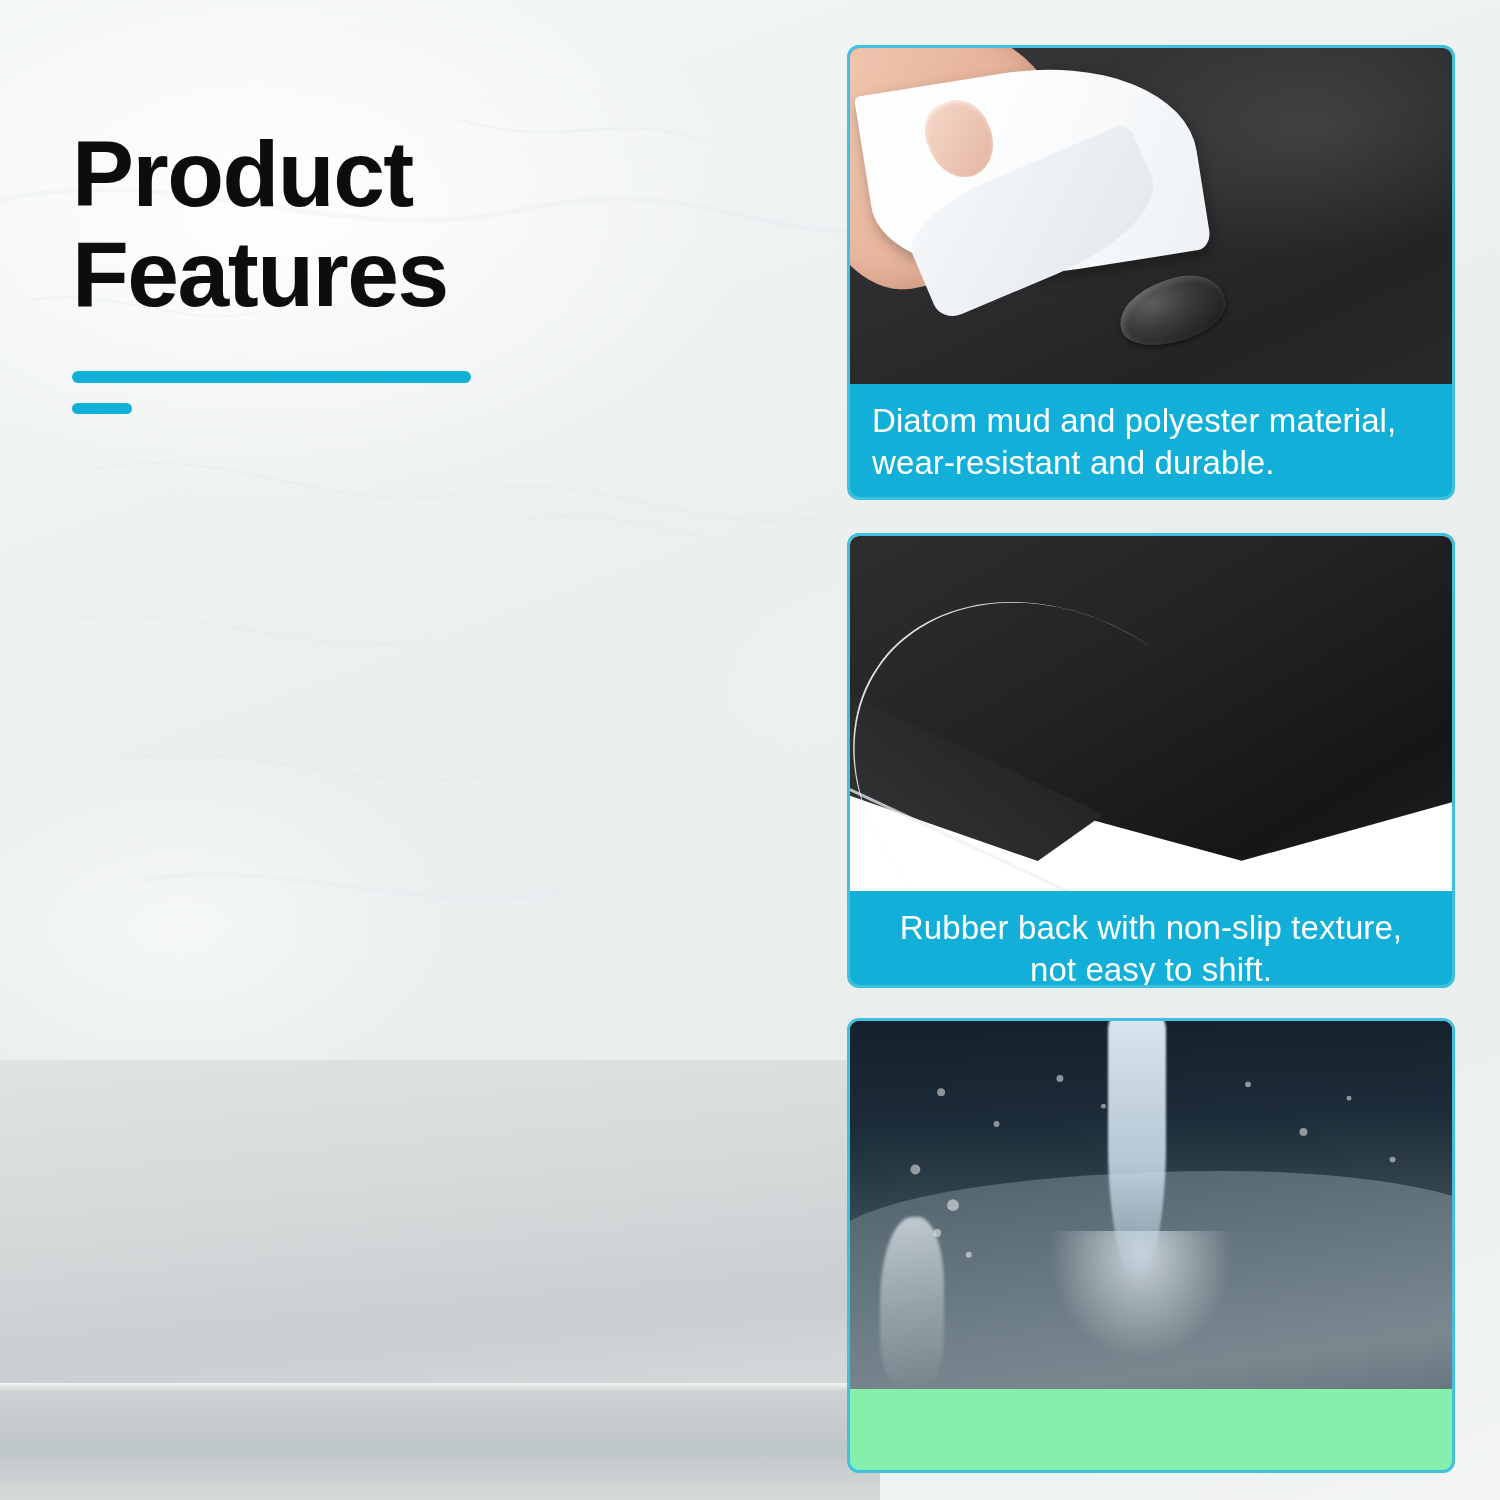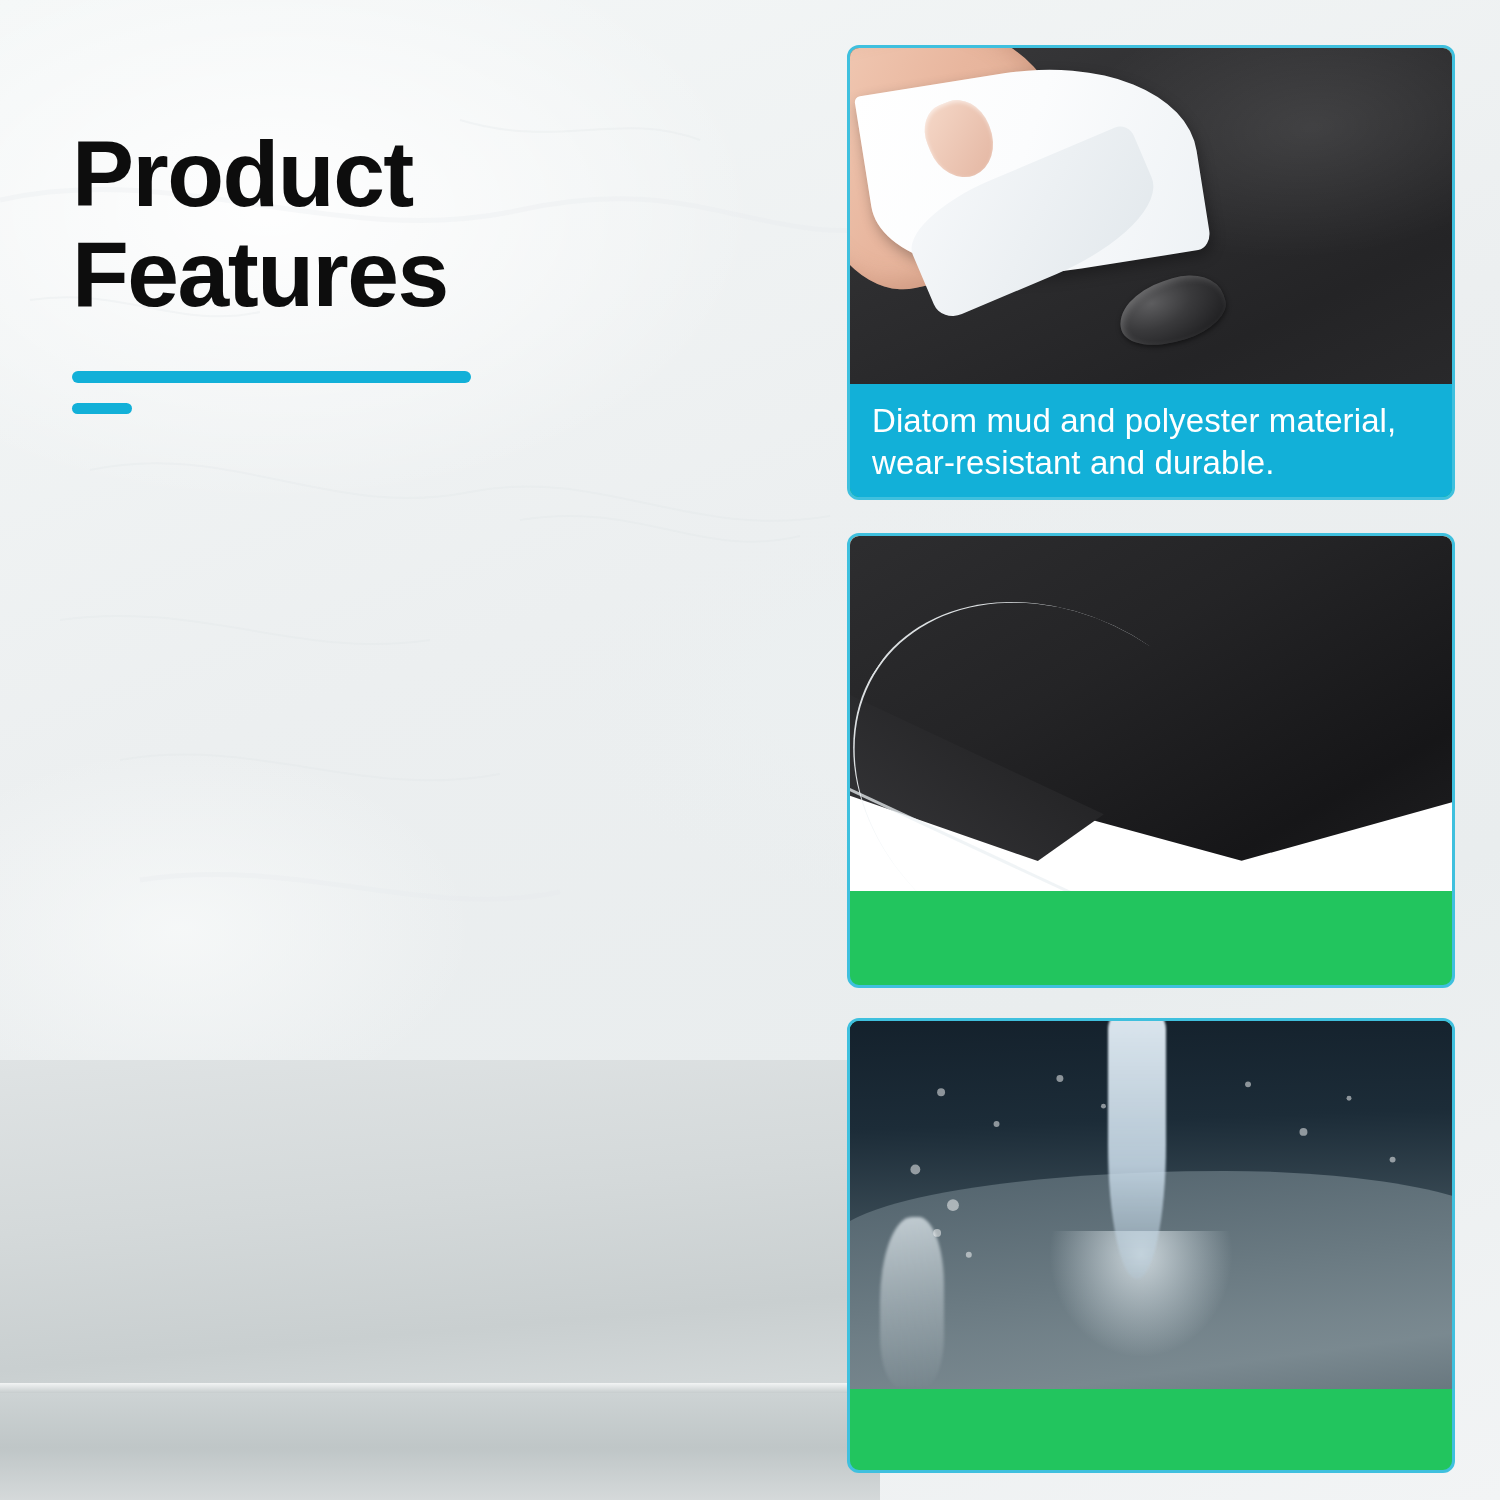--- a/index.html
+++ b/index.html
@@ -44,21 +44,21 @@
   }
   #counter-front{
     position:absolute; left:-20px; top:1393px; width:900px; height:110px;
     background:linear-gradient(180deg,#cdd3d4 0%,#bfc6c7 50%,#d6dadb 100%);
   }
 
   
   .panel{
     position:absolute; left:847px; width:608px;
     border:3px solid #3fc0de; border-radius:12px;
-    overflow:hidden; background:#22c55e;
+    overflow:hidden; background:#86efac;
   }
   .panel-photo{ position:relative; width:100%; overflow:hidden; }
   .caption{
     background:#12b0d8; color:#ffffff;
     font-size:33px; line-height:1.26; font-weight:normal;
     padding:16px 22px 18px 22px;
     letter-spacing:.1px;
     white-space:pre-line;
   }
   .caption.left{ text-align:left; }
@@ -220,20 +220,22 @@
 </div>
 
 <div class="panel" id="panel-2">
   <div class="panel-photo">
     <div id="p2-bg"></div>
     <div id="p2-sheet"></div>
     <div id="p2-fold"></div>
     <div id="p2-seam"></div>
     <div id="p2-edge"></div>
   </div>
+  <div class="caption center">Rubber back with non-slip texture,
+not easy to shift.</div>
 </div>
 
 <div class="panel" id="panel-3">
   <div class="panel-photo">
     <div id="p3-bg"></div>
     <div id="p3-surface"></div>
     <div id="p3-streak"></div>
     <div id="p3-splash"></div>
     <div id="p3-stream"></div>
     <svg id="p3-specks" viewBox="0 0 608 368" preserveAspectRatio="none">

